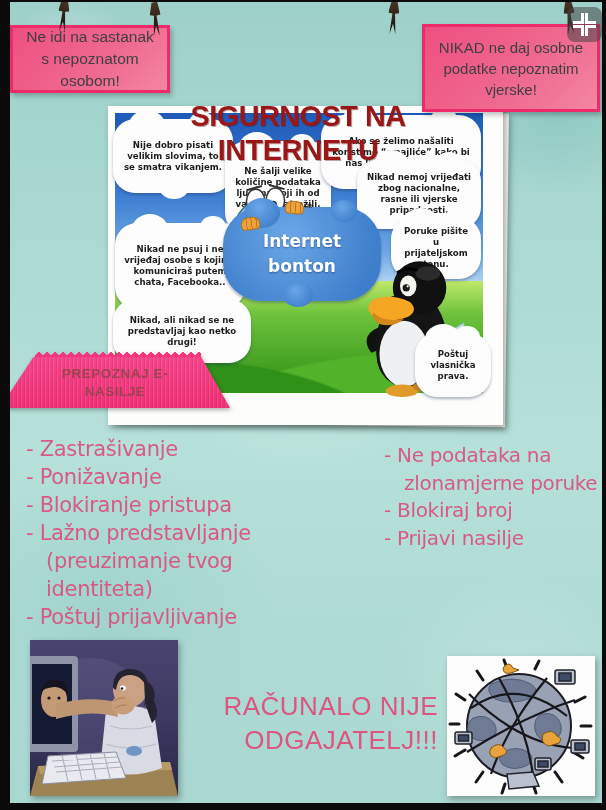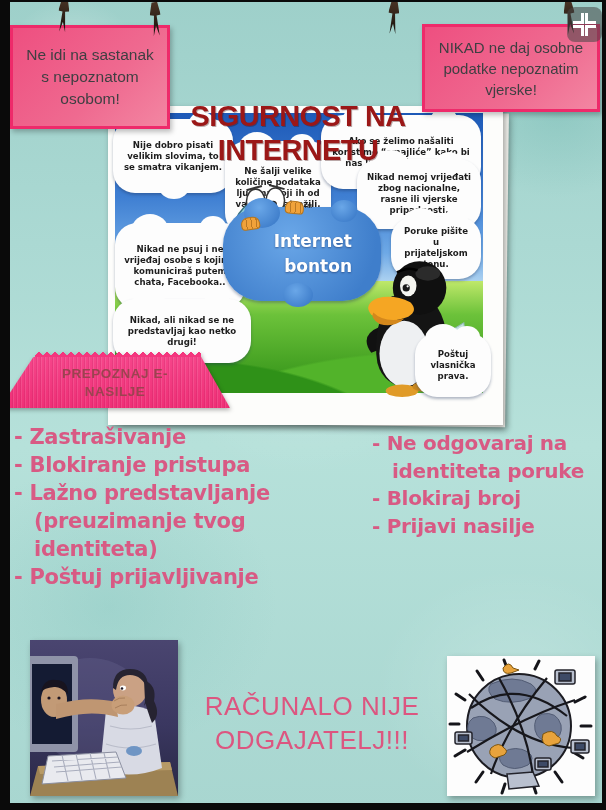--- a/index.html
+++ b/index.html
@@ -19,21 +19,21 @@
   .bar-right{right:0;top:0;width:4px;height:810px;}
   .bar-top{left:0;top:0;width:606px;height:2px;}
   .bar-bottom{left:0;bottom:0;width:606px;height:7px;}
 
   
   .note{position:absolute;z-index:4;box-sizing:border-box;border:3px solid #ee2a6a;
     background:linear-gradient(135deg,#ee4f80 0%,#ef6a90 55%,#f霧 100%);
     background:linear-gradient(135deg,#ee4f80 0%,#ef6a90 60%,#f386a2 100%);
     color:#3f3f42;text-align:center;display:flex;align-items:center;justify-content:center;
     font-size:15.5px;line-height:1.4;box-shadow:2px 3px 5px rgba(0,0,0,.25);}
-  .note-left{left:10px;top:25px;width:160px;height:104px;padding:4px 8px;}
+  .note-left{left:10px;top:25px;width:160px;height:68px;padding:4px 8px;}
   .note-right{left:422px;top:24px;width:178px;height:88px;padding:4px 8px;font-size:15px;}
 
   
   .pin{position:absolute;width:11px;height:34px;z-index:9;
     background:linear-gradient(180deg,#4a3526,#16100b);
     clip-path:polygon(25% 0,75% 0,100% 38%,62% 40%,78% 100%,50% 70%,24% 100%,38% 40%,0 38%);}
 
   
   .title{position:absolute;left:103px;top:99px;width:390px;z-index:3;text-align:center;
     font-weight:bold;font-size:30px;letter-spacing:-.5px;color:#9b1717;
@@ -84,29 +84,29 @@
     color:#9c4350;font-weight:bold;font-size:13.5px;line-height:1.3;letter-spacing:.5px;}
   .banner-left{left:0;top:350px;width:230px;height:58px;}
   .banner-left .zz{left:15%;right:12.5%;}
   .banner-left .trap{clip-path:polygon(14.5% 0,87.5% 0,100% 100%,0 100%);}
   .banner-right{left:386px;top:354px;width:220px;height:59px;}
   .banner-right .zz{left:12%;right:13%;}
   .banner-right .trap{clip-path:polygon(12% 0,87% 0,100% 100%,0 100%);}
   .banner .lbl{max-width:160px;}
 
   
-  ul.plist{position:absolute;margin:0;padding:0;list-style:none;z-index:5;
-    font-family:"DejaVu Sans",sans-serif;font-weight:bold;color:#d85a84;}
+  ul.plist{position:absolute;margin:12px;padding:0;list-style:none;z-index:5;
+    font-family:"DejaVu Sans",sans-serif;font-weight:normal;color:#d85a84;}
   ul.plist li{padding-left:20px;text-indent:-20px;}
   ul.plist li::before{content:"- ";}
   .list-left{left:14px;top:423px;width:268px;font-size:21px;line-height:28px;letter-spacing:-.3px;}
   .list-right{left:372px;top:430px;width:232px;font-size:20px;line-height:27.5px;letter-spacing:-.3px;}
 
   
-  .slogan{position:absolute;left:186px;top:690px;width:252px;z-index:5;text-align:center;
+  .slogan{position:absolute;left:186px;top:690px;width:252px;z-index:5;text-align:right;
     font-size:26px;line-height:1.3;color:#dc5680;letter-spacing:.5px;}
   .painting{position:absolute;left:30px;top:640px;width:148px;height:156px;z-index:5;
     box-shadow:2px 3px 6px rgba(0,0,0,.3);}
   .netglobe{position:absolute;left:447px;top:656px;width:148px;height:140px;z-index:5;
     background:#fdfdfd;box-shadow:2px 3px 6px rgba(0,0,0,.3);}
   .painting svg,.netglobe svg{display:block;width:100%;height:100%;}
 
   
   .fsbtn{position:absolute;left:567px;top:7px;width:35px;height:35px;z-index:31;
     background:rgba(70,70,70,.55);border-radius:8px;border:none;cursor:pointer;padding:0;}
@@ -184,21 +184,21 @@
           <circle cx="26" cy="20" r="3.6" fill="#222222"></circle>
           <circle cx="41" cy="19" r="3.6" fill="#222222"></circle>
           <path d="M15,5 L30,1 M52,4 L37,0" stroke="#333333" stroke-width="2" fill="none"></path>
         </svg>
       </div>
 
       <div class="cloud cloud-blue" style="left:108px;top:94px;width:158px;height:94px;">
         <i class="p p1"></i>
           <i class="p p2"></i>
           <i class="p p3"></i>
-        <span class="ct" style="max-width:100px;text-align:right;">Internet bonton</span>
+        <span class="ct" style="max-width:100px;">Internet bonton</span>
       </div>
       <div class="hand" style="left:126px;top:104px;transform:rotate(-8deg);"></div>
       <div class="hand" style="left:170px;top:88px;transform:rotate(6deg);"></div>
       <span class="tm" style="left:189px;top:90px;">TM</span>
 
       <div class="cloud" style="left:276px;top:104px;width:90px;height:62px;">
         <i class="p p1"></i>
           <i class="p p2"></i>
         <span class="ct">Poruke pišite u prijateljskom tonu.</span>
       </div>
@@ -234,26 +234,27 @@
 
   <div class="banner banner-left">
     <div class="zz"></div>
     <div class="trap">
       <span class="lbl">PREPOZNAJ E-NASILJE</span>
     </div>
   </div>
 
   <ul class="plist list-left">
     <li><span>Zastrašivanje</span></li>
+    <li><span>Ponižavanje</span></li>
     <li><span>Blokiranje pristupa</span></li>
     <li><span>Lažno predstavljanje (preuzimanje tvog identiteta)</span></li>
     <li><span>Poštuj prijavljivanje</span></li>
   </ul>
   <ul class="plist list-right">
-    <li><span>Ne odgovaraj na identiteta poruke</span></li>
+    <li><span>Ne podataka na zlonamjerne poruke</span></li>
     <li><span>Blokiraj broj</span></li>
     <li><span>Prijavi nasilje</span></li>
   </ul>
 
   <div class="painting">
     <svg viewBox="0 0 148 156" preserveAspectRatio="none">
       <defs>
         <linearGradient id="pg" x1="0" y1="0" x2="0" y2="1">
           <stop offset="0" stop-color="#4a4570"></stop>
             <stop offset=".55" stop-color="#3a3760"></stop>

